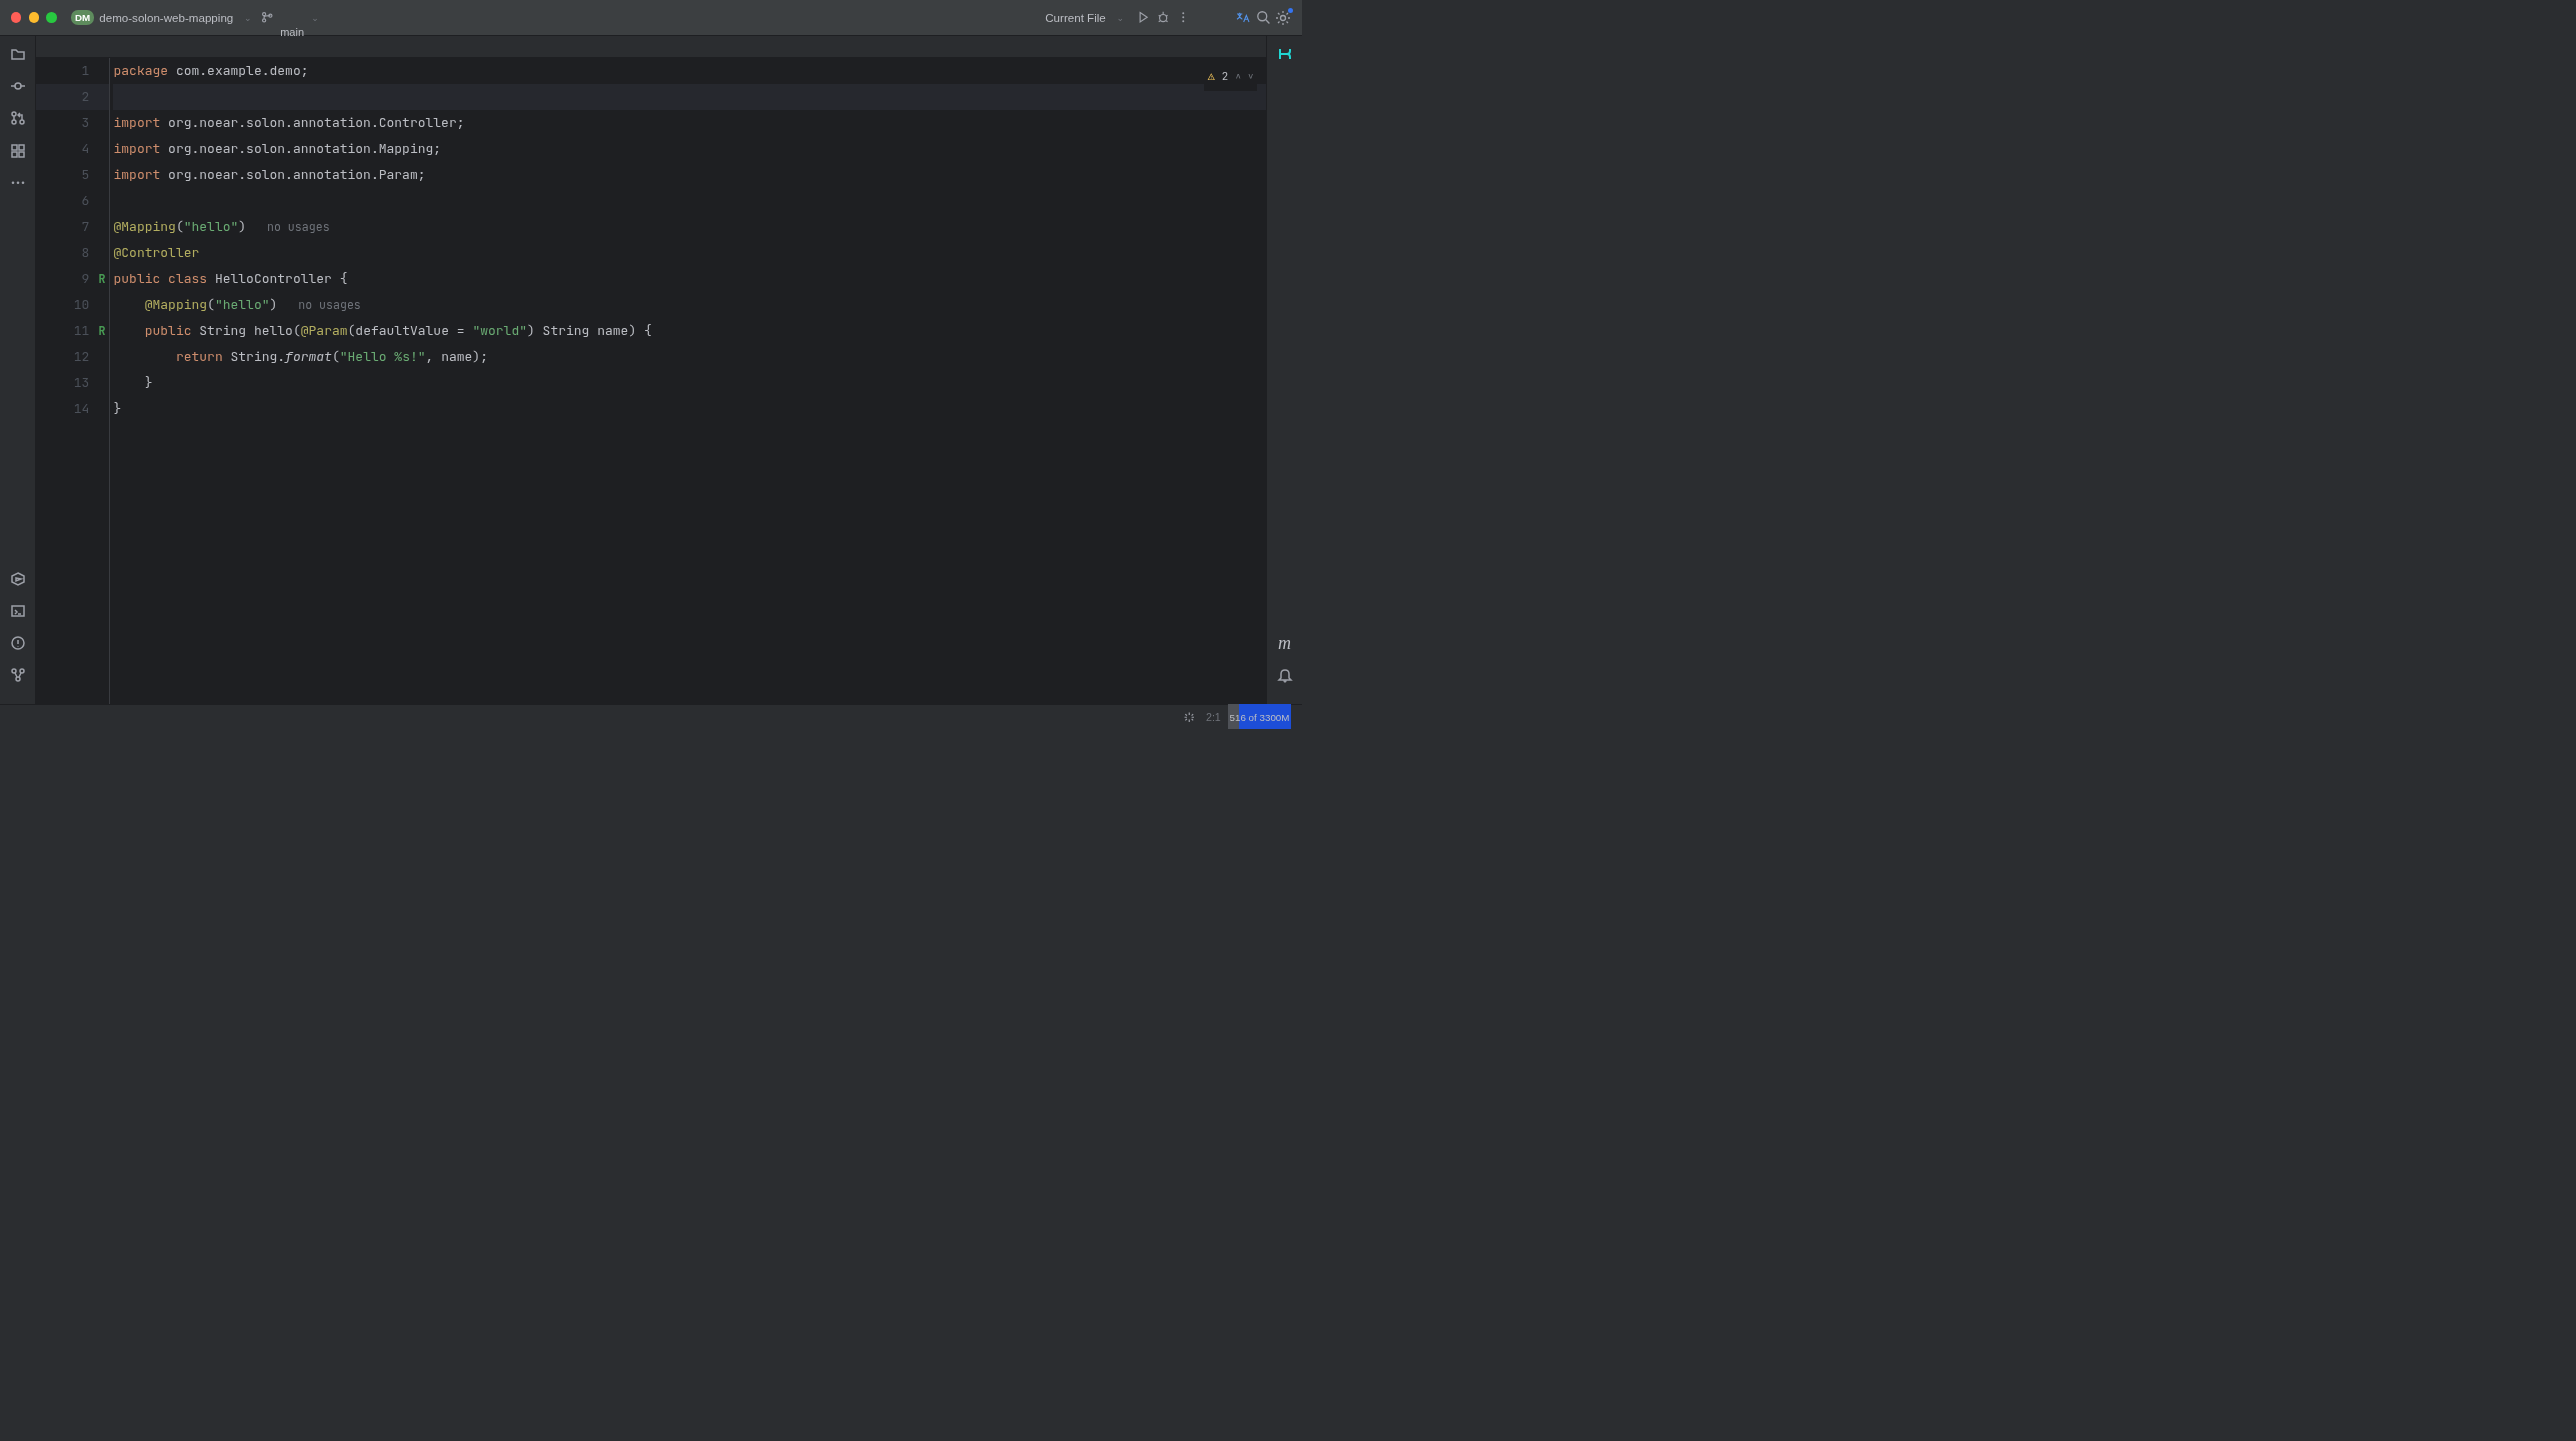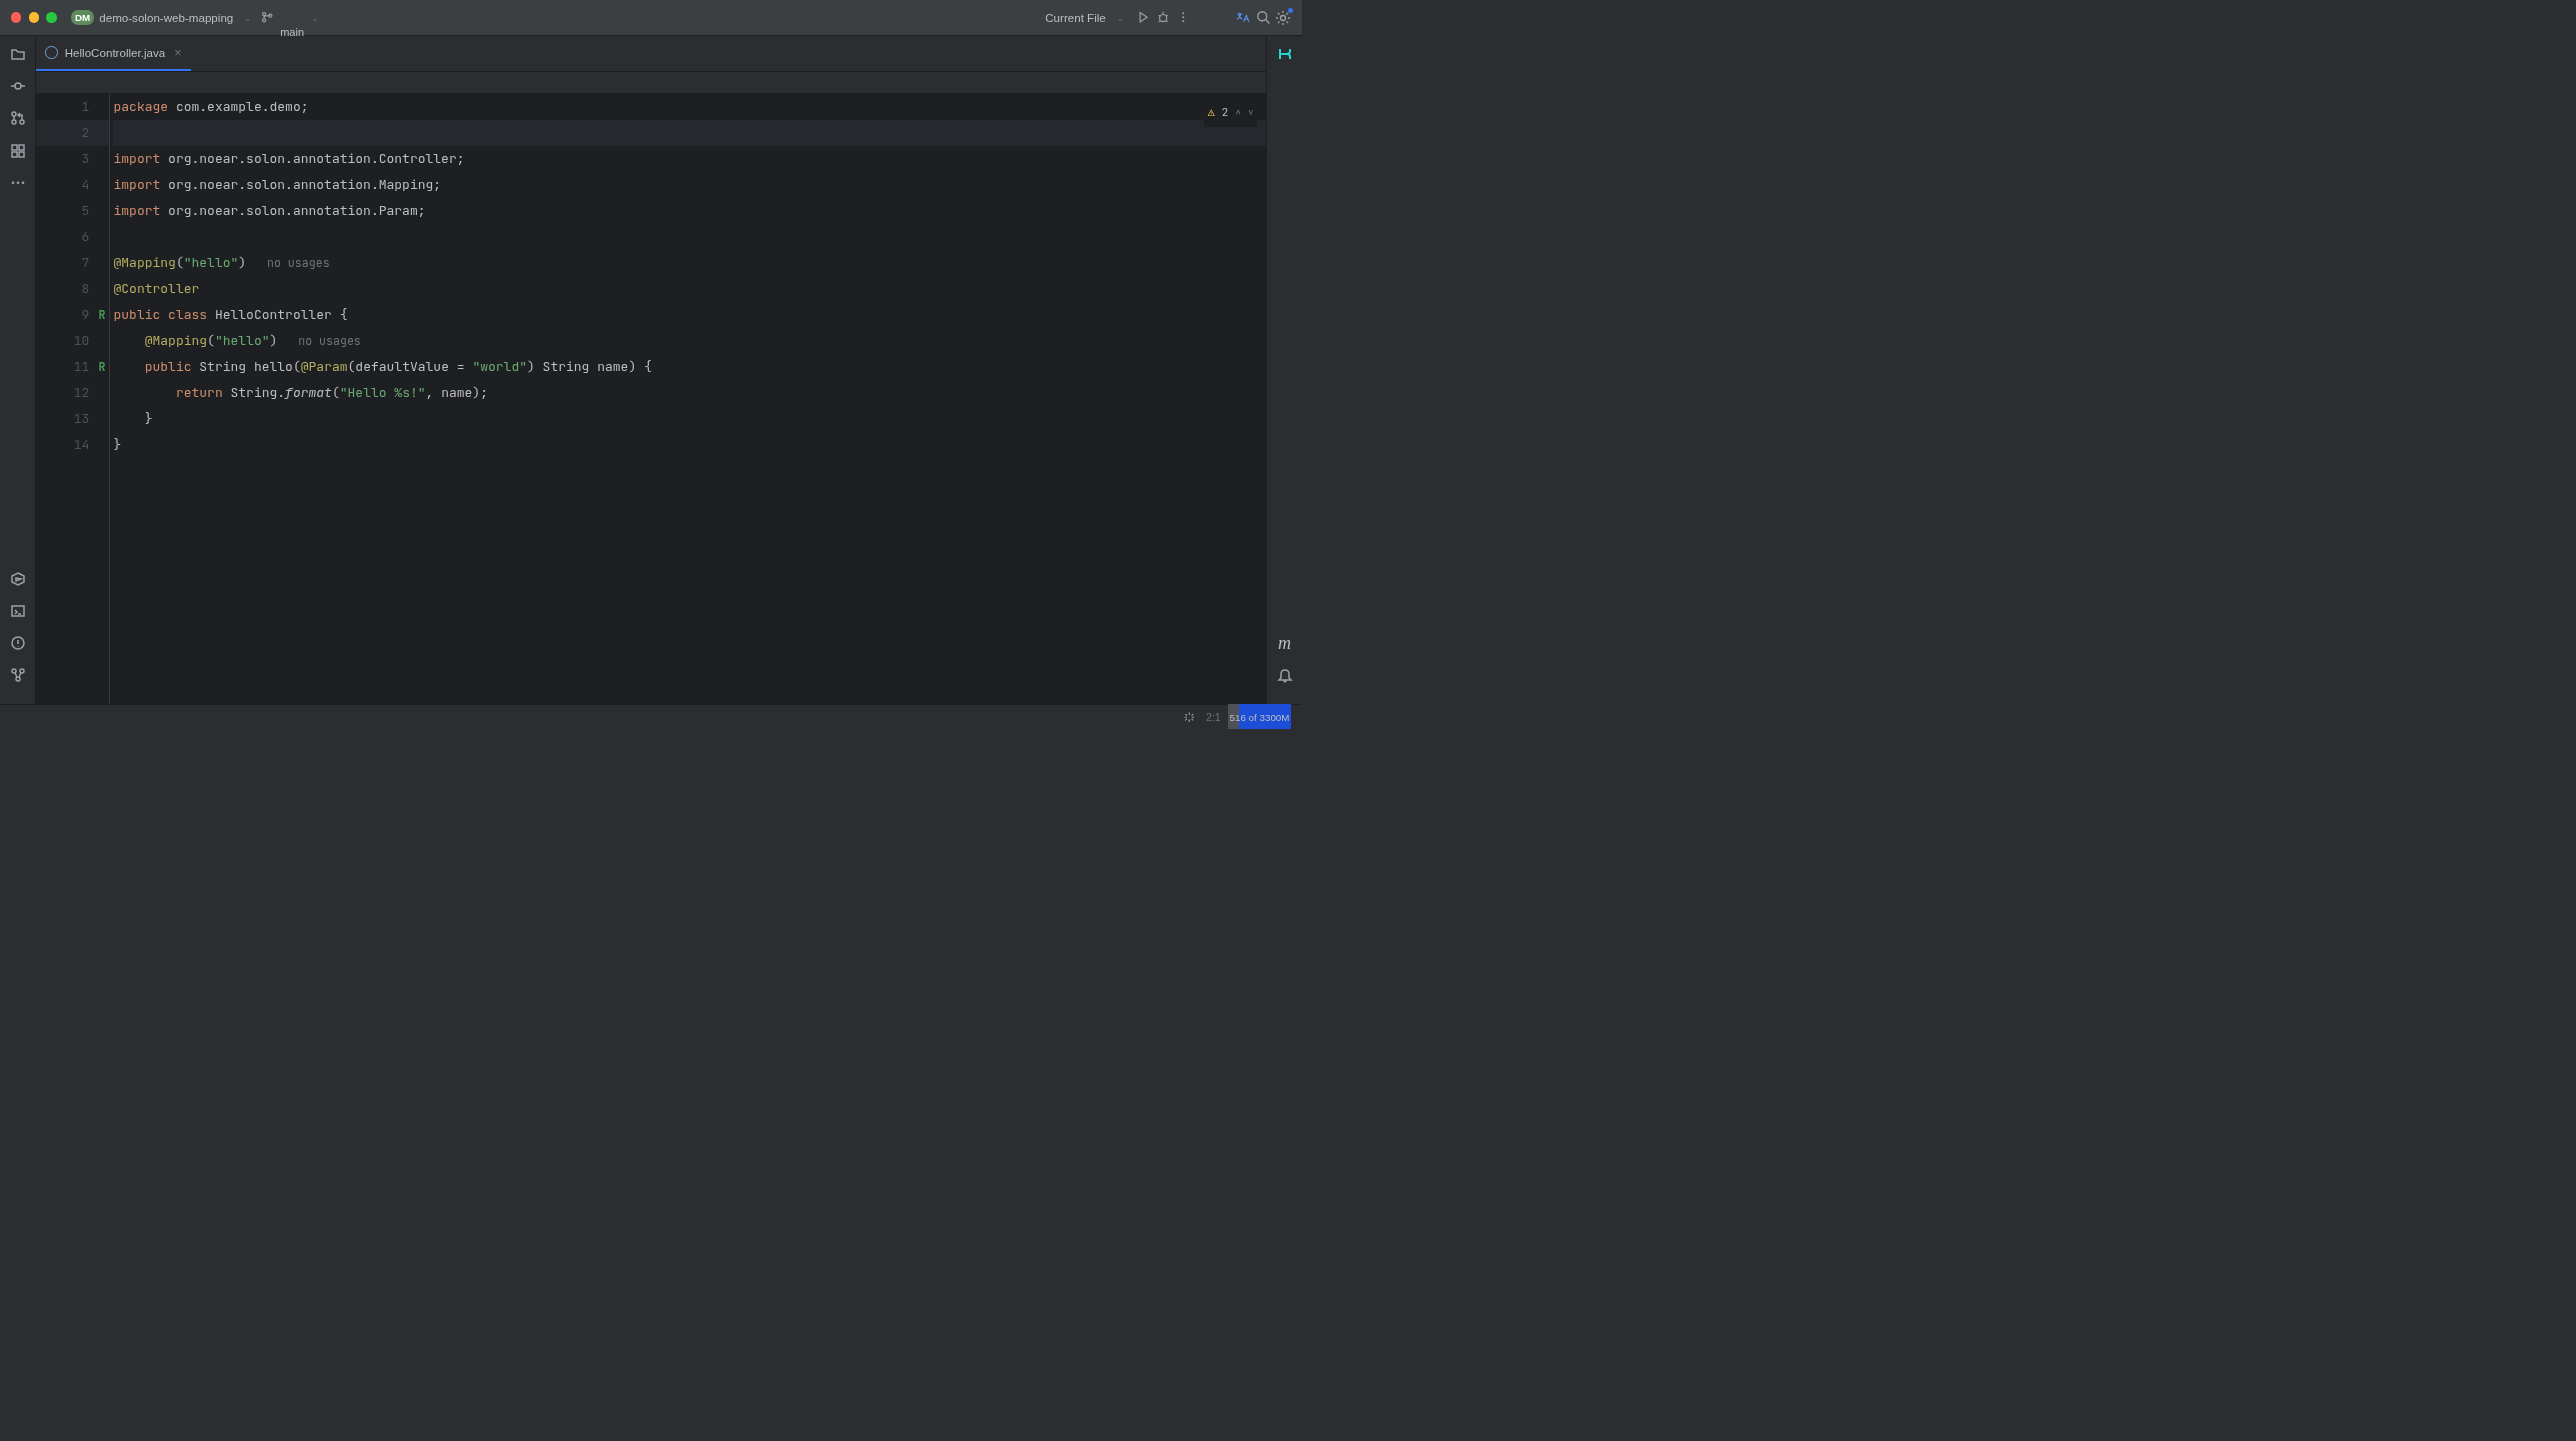--- a/index.html
+++ b/index.html
@@ -376,27 +376,20 @@
           <circle cx="12" cy="4" r="2"></circle>
           <circle cx="8" cy="12" r="2"></circle>
           <path d="M5 6 L7 10 M11 6 L9 10"></path>
         </svg>
     </div>
     <div style="height:7.2px"></div>
   </div>
 
   <div class="editor-area">
 
-    <div class="tabs">
-      <div class="tab">
-        <span class="tab-icon"></span>
-        <span class="tab-name">HelloController.java</span>
-        <span class="tab-close">×</span>
-      </div>
-    </div>
 
     <div class="breadcrumb"></div>
 
     <div class="code-wrapper">
       <div class="gutter">
         <div class="ln">1</div>
         <div class="ln hi-row">2</div>
         <div class="ln">3</div>
         <div class="ln">4</div>
         <div class="ln">5</div>

